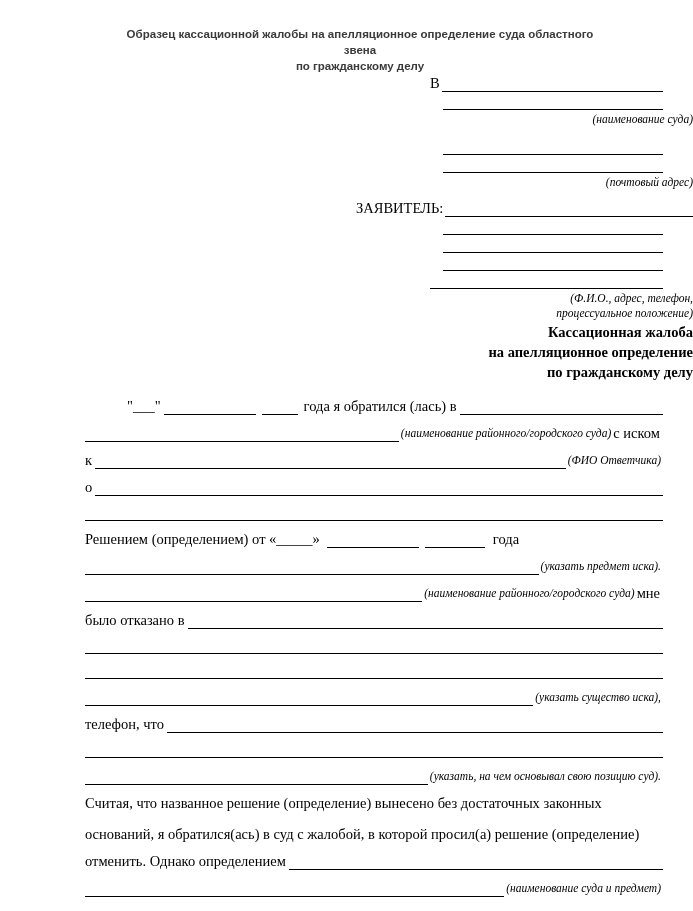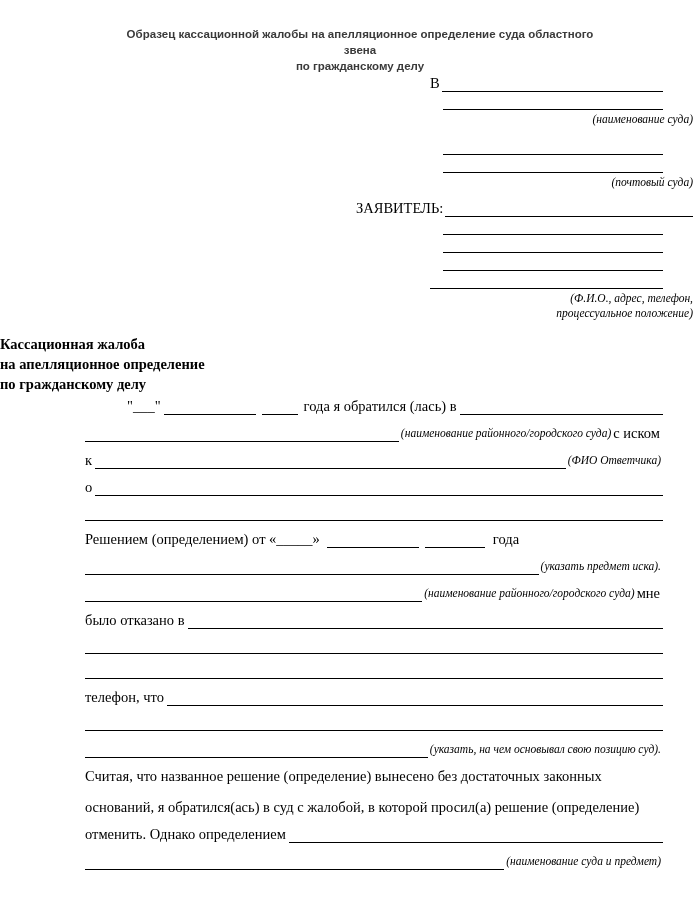--- a/index.html
+++ b/index.html
@@ -63,23 +63,23 @@
     font-style: italic;
     font-size: 11.5px;
     text-align: right;
     line-height: 15px;
   }
 
   
   .title-block {
     position: absolute;
     left: 0;
-    top: 334px;
-    width: 693px;
-    text-align: left;
+    top: 322px;
+    width: 693px;
+    text-align: right;
     font-weight: bold;
     font-size: 14.5px;
     line-height: 20px;
   }
 
   
   .body-block {
     position: absolute;
     left: 85px;
     top: 398px;
@@ -144,21 +144,21 @@
     <div class="note">(наименование суда)</div>
 
     <div class="line-row" style="padding-left:443px; padding-right:30px; margin-top:12px;">
       <span class="rule"></span>
     </div>
 
     <div class="line-row" style="padding-left:443px; padding-right:30px;">
       <span class="rule"></span>
     </div>
 
-    <div class="note">(почтовый суда)</div>
+    <div class="note">(почтовый адрес)</div>
 
     <div class="line-row" style="padding-left:356px; margin-top:10px;">
       <span class="lbl">ЗАЯВИТЕЛЬ:</span>
       <span class="rule"></span>
     </div>
 
     <div class="line-row" style="padding-left:443px; padding-right:30px;">
       <span class="rule"></span>
     </div>
     <div class="line-row" style="padding-left:443px; padding-right:30px;">
@@ -229,20 +229,24 @@
     </div>
 
     <div class="brow">
       <span class="txt">было отказано в</span>
       <span class="fill"></span>
     </div>
 
     <div class="plain-rule"></div>
     <div class="plain-rule"></div>
 
+    <div class="brow">
+      <span class="fill"></span>
+      <span class="ital">(указать существо иска),</span>
+    </div>
 
     <div class="brow">
       <span class="txt">телефон, что</span>
       <span class="fill"></span>
     </div>
 
     <div class="plain-rule"></div>
 
     <div class="brow">
       <span class="fill"></span>

